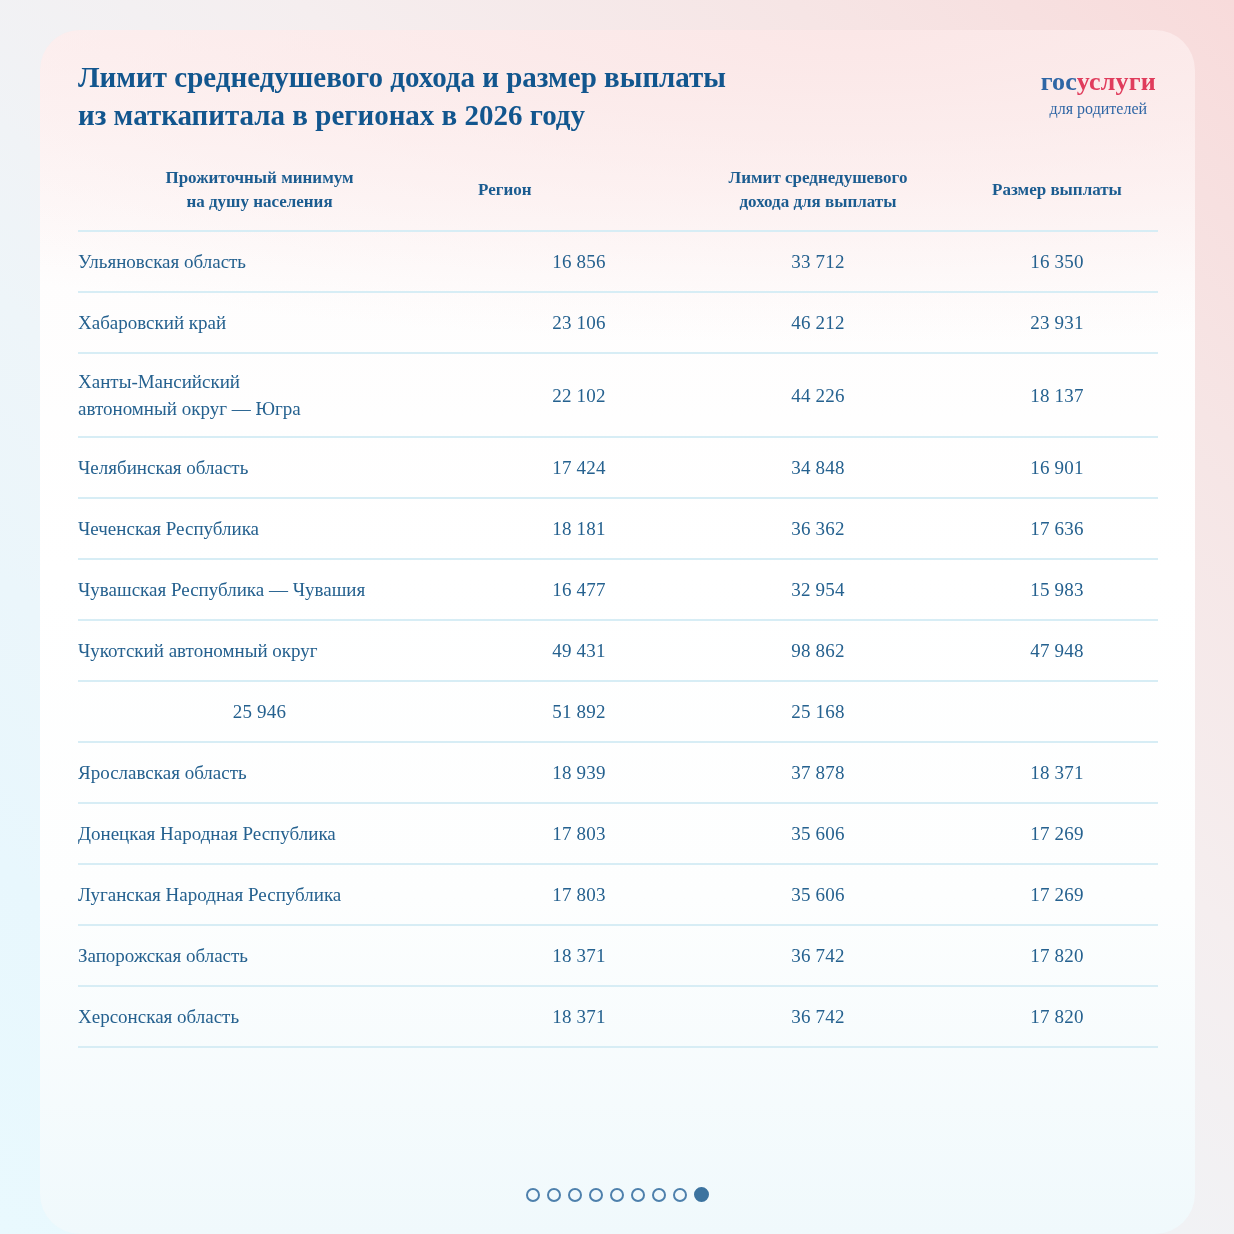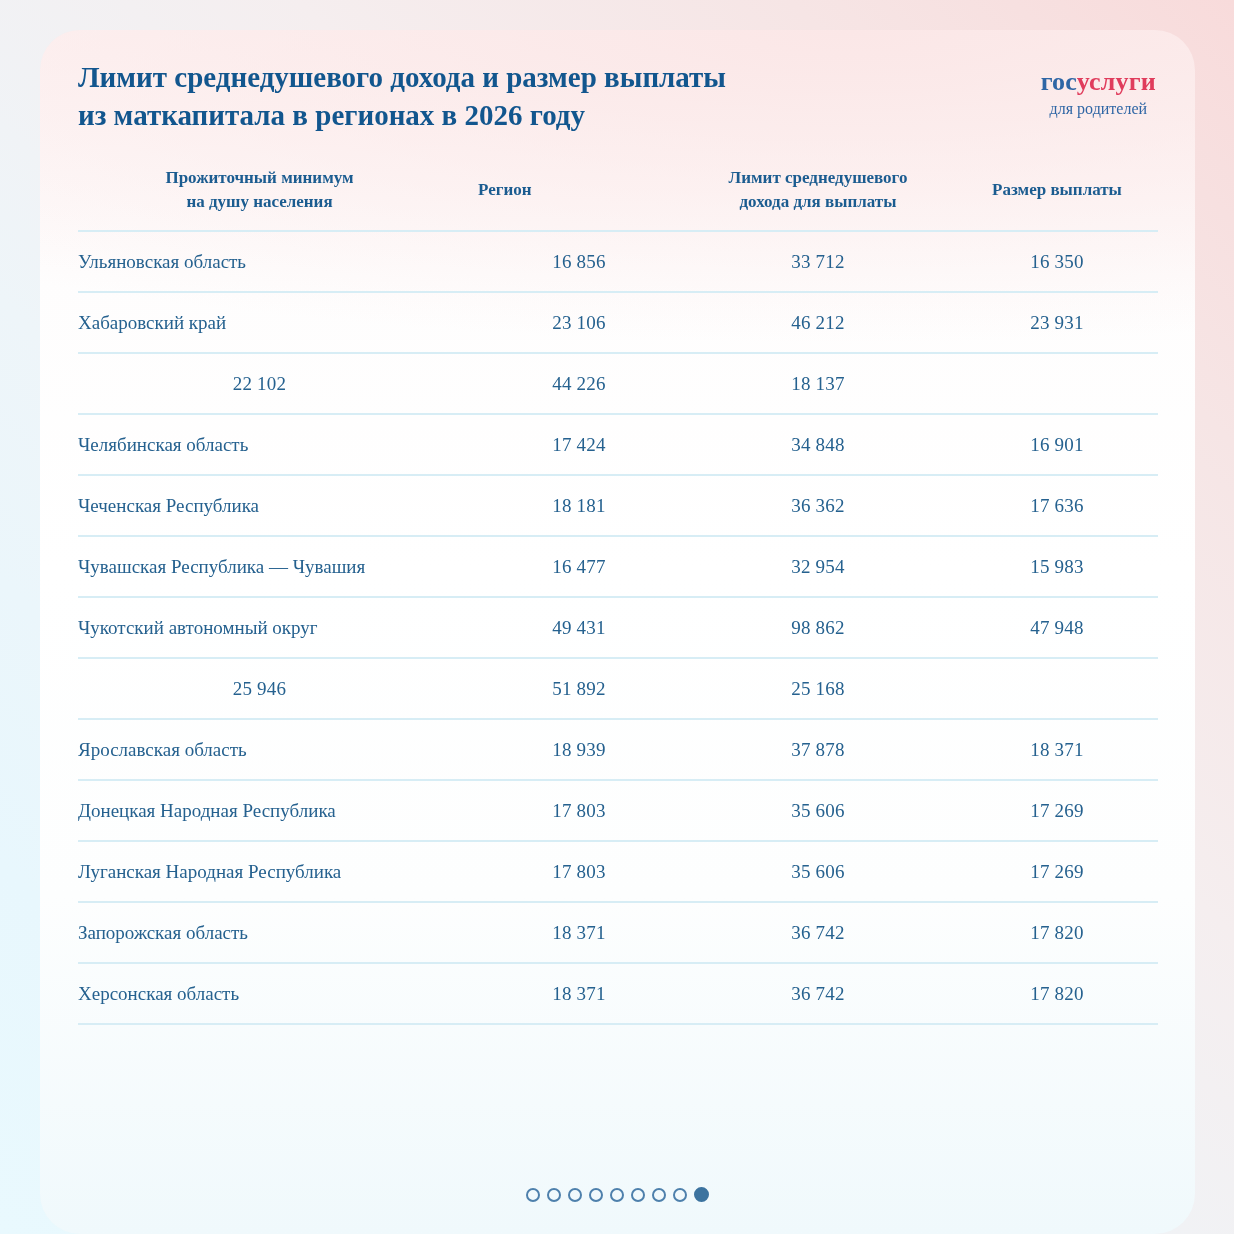--- a/index.html
+++ b/index.html
@@ -126,20 +126,22 @@
   </div>
 
   <div class="grid tr">
     <div class="td region">Хабаровский край</div>
     <div class="td num">23 106</div>
     <div class="td num">46 212</div>
     <div class="td num">23 931</div>
   </div>
 
   <div class="grid tr">
+    <div class="td region">Ханты-Мансийский
+автономный округ — Югра</div>
     <div class="td num">22 102</div>
     <div class="td num">44 226</div>
     <div class="td num">18 137</div>
   </div>
 
   <div class="grid tr">
     <div class="td region">Челябинская область</div>
     <div class="td num">17 424</div>
     <div class="td num">34 848</div>
     <div class="td num">16 901</div>

